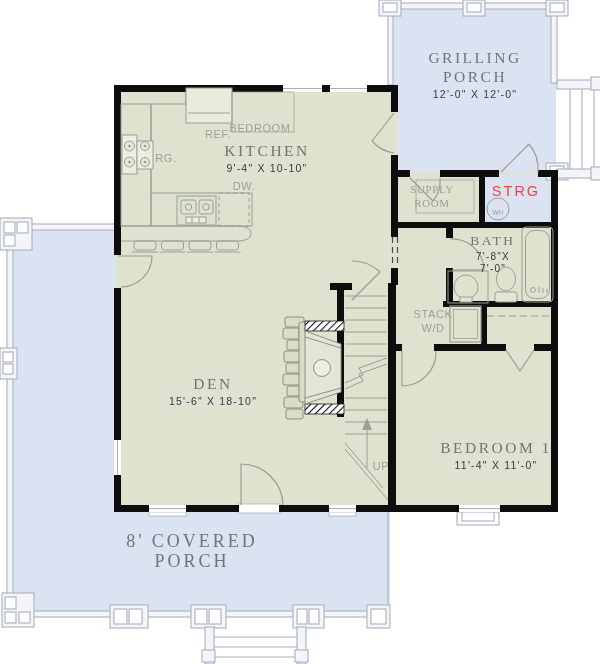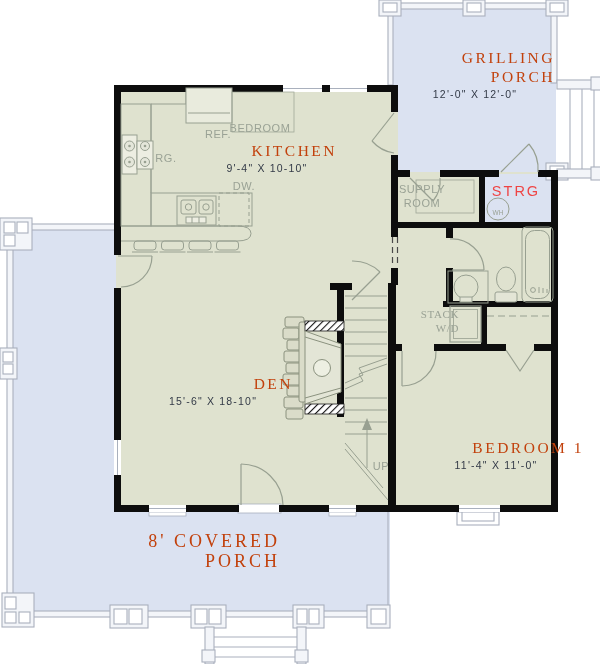--- a/index.html
+++ b/index.html
@@ -1,29 +1,29 @@
 <!DOCTYPE html>
 <html><head>
 <meta charset="utf-8">
 <style>
   html,body{margin:0;padding:0;background:#ffffff;}
   #plan{position:relative;width:600px;height:664px;background:#ffffff;overflow:hidden;
         font-family:"Liberation Sans",sans-serif;}
   #plan svg{position:absolute;left:0;top:0;}
   .lbl{position:absolute;text-align:center;pointer-events:none;}
   .room-name{font-family:"Liberation Serif",serif;font-size:15.5px;letter-spacing:2.5px;
-             color:#c2410c;line-height:19px;text-align:right;}
+             color:#737373;line-height:19px;}
   .room-name.big{font-size:18px;letter-spacing:3px;line-height:20px;}
   .room-dims{font-family:"Liberation Sans",sans-serif;font-size:10.5px;letter-spacing:1.2px;
              color:#333a47;margin-top:2px;line-height:12px;}
   .sans-name{font-family:"Liberation Sans",sans-serif;font-size:14.5px;letter-spacing:2px;
              color:#ef4444;}
   .fixture{font-family:"Liberation Sans",sans-serif;font-size:11px;letter-spacing:0.6px;
            color:#9aa295;line-height:14px;}
-  .fixture.left{text-align:right;font-family:Liberation Serif, serif;}
+  .fixture.left{text-align:center;}
   .tiny{font-size:6.5px;letter-spacing:0;}
   .bath-name{font-size:13.5px;}
   .bath-dims{font-size:10px;margin-top:1px;}
 </style>
 </head>
 <body>
 
 <div id="plan">
 <svg width="600" height="664" viewBox="0 0 600 664">
   <defs>
@@ -380,24 +380,29 @@
   <div class="lbl" style="left:133px;top:374px;width:160px;">
     <div class="room-name">DEN</div>
     <div class="room-dims">15'-6" X 18-10"</div>
   </div>
 
   <div class="lbl" style="left:408px;top:438px;width:176px;">
     <div class="room-name">BEDROOM 1</div>
     <div class="room-dims">11'-4" X 11'-0"</div>
   </div>
 
+  <div class="lbl" style="left:457px;top:231px;width:72px;">
+    <div class="room-name bath-name">BATH</div>
+    <div class="room-dims bath-dims">7'-8"X</div>
+    <div class="room-dims bath-dims" style="margin-top:0;">7'-0"</div>
+  </div>
 
   <div class="lbl sans-name" style="left:481px;top:183px;width:70px;">STRG</div>
 
-  <div class="lbl fixture" style="left:386px;top:182px;width:72px;">SUPPLY ROOM</div>
+  <div class="lbl fixture" style="left:396px;top:182px;width:72px;font-family:Liberation Serif, serif;">SUPPLY ROOM</div>
 
   <div class="lbl" style="left:104px;top:531px;width:176px;">
     <div class="room-name big">8' COVERED PORCH</div>
   </div>
 
   <div class="lbl fixture" style="left:198px;top:127px;width:40px;">REF.</div>
   <div class="lbl fixture" style="left:225px;top:121px;width:70px;">BEDROOM</div>
   <div class="lbl fixture" style="left:148px;top:151px;width:36px;">RG.</div>
   <div class="lbl fixture" style="left:218px;top:179px;width:36px;margin-left:8px;">DW.</div>
   <div class="lbl fixture left" style="left:407px;top:307px;width:52px;">STACK W/D</div>

